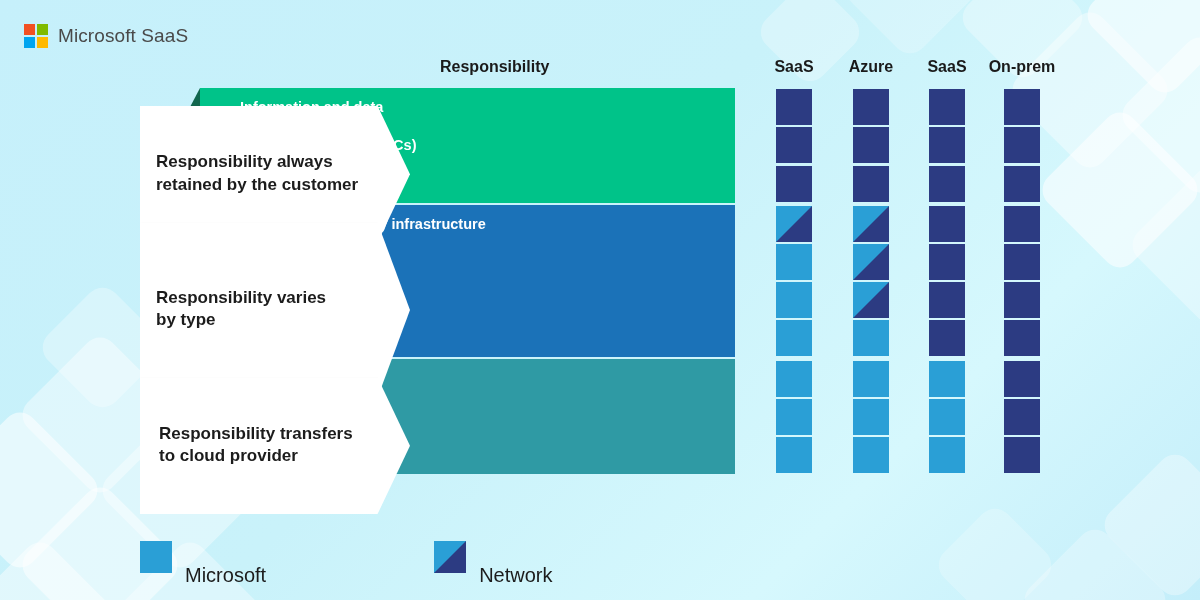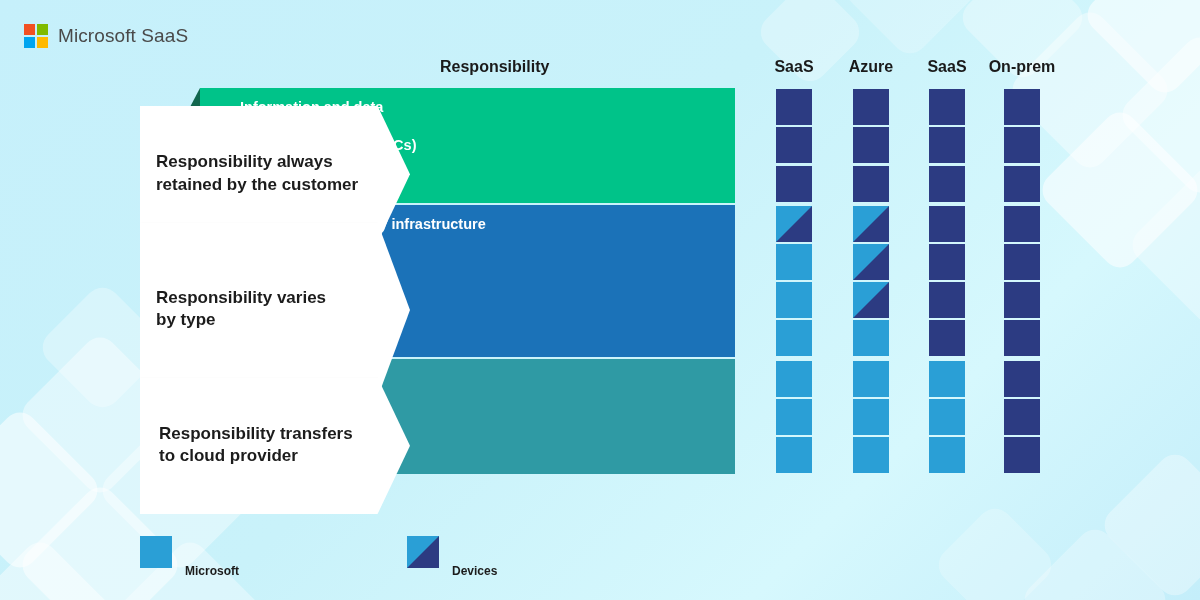--- a/index.html
+++ b/index.html
@@ -150,22 +150,22 @@
     width: 32px;
     height: 32px;
     flex: 0 0 32px;
   }
   .legend-swatch.microsoft { background: #2a9fd6; }
   .legend-swatch.customer  { background: #2c3b82; }
   .legend-swatch.shared {
     background: linear-gradient(to bottom right, #2a9fd6 0%, #2a9fd6 49.6%, #2c3b82 50.4%, #2c3b82 100%);
   }
   .legend-label {
-    font-size: 12px;
-    font-weight: bold;
+    font-size: 20px;
+    font-weight: normal;
     color: #1c1c1c;
     white-space: nowrap;
     margin-top: 38px;
   }
 </style>
 </head>
 <body>
 
 <div id="canvas">
 
@@ -283,17 +283,17 @@
 to cloud provider</div>
     </div>
 
   <div class="legend" id="legend">
       <div class="legend-item">
         <div class="legend-swatch microsoft"></div>
         <div class="legend-label">Microsoft</div>
       </div>
       <div class="legend-item" style="margin-left: 168px;">
         <div class="legend-swatch shared"></div>
-        <div class="legend-label">Devices</div>
+        <div class="legend-label">Network</div>
       </div>
     </div>
 
 </div>
 
 </body></html>

